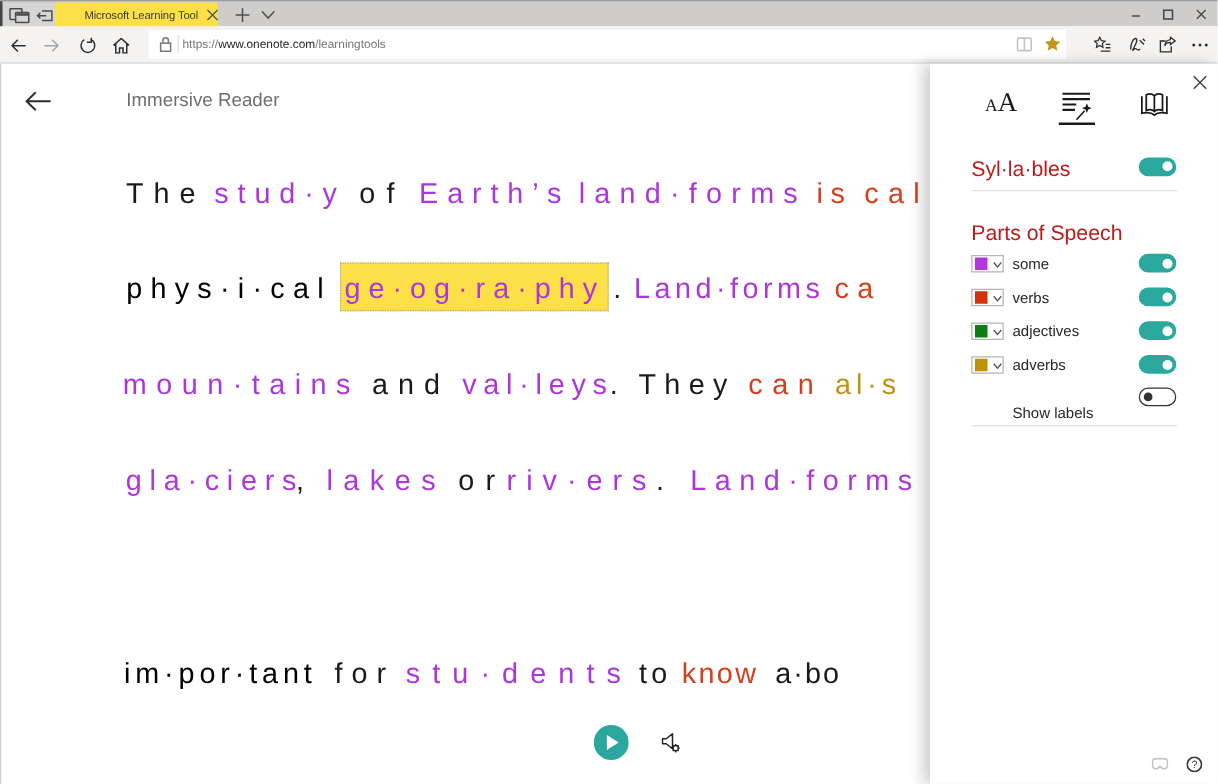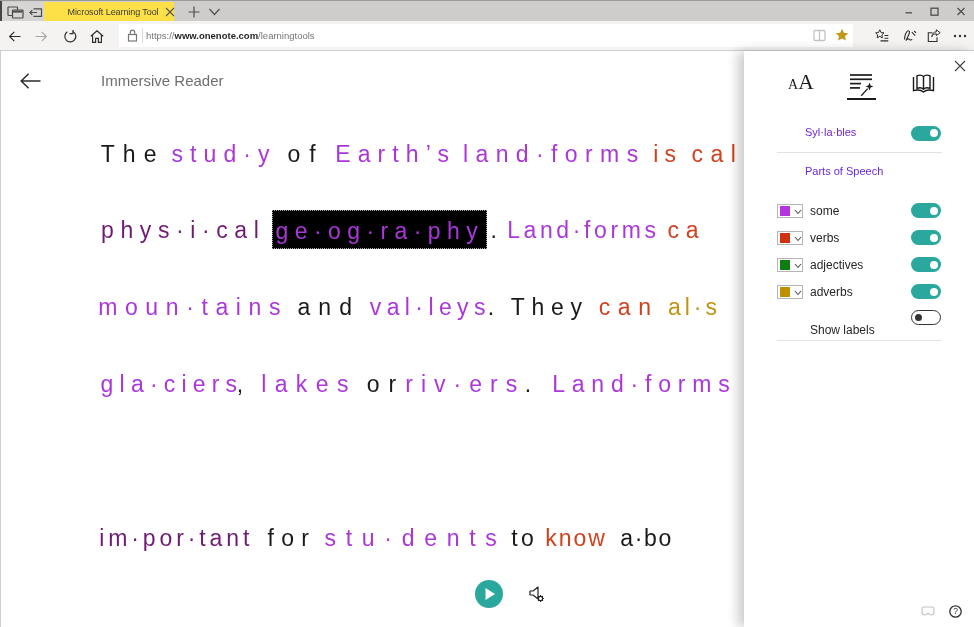--- a/index.html
+++ b/index.html
@@ -7,33 +7,33 @@
   .abs { position:absolute; }
   
   #tabbar { position:absolute; left:0; top:0; width:974px; height:21px; background:#cecdcc; border-top:1px solid #9b9b9b; }
   #strip  { position:absolute; left:2px; top:1px; width:42px; height:20px; background:#d6d5d4; }
   #corner { position:absolute; left:0; top:0; width:2px; height:21px; background:#454545; }
   #tab    { position:absolute; left:44px; top:1px; width:130px; height:20px; background:#fde047; }
   #tabtitle { position:absolute; left:23.5px; top:5px; font-size:9px; color:#3b3b3b; letter-spacing:-0.08px; }
   #toolbar { position:absolute; left:0; top:21px; width:974px; height:30px; background:#f4f3f2; border-bottom:1px solid #cfcfcf; }
   #addr { position:absolute; left:119px; top:3px; width:734px; height:23px; background:#fff; }
   #url { position:absolute; left:27px; top:5.5px; font-size:9.5px; color:#767676; }
-  #url b { color:#262626; font-weight:bold; }
+  #url b { color:#262626; font-weight:normal; }
   
   #content { position:absolute; left:0; top:51px; width:974px; height:576px; background:#fff; border-left:1px solid #cfcfcf;}
   #ir-title { position:absolute; left:100px; top:21px; font-size:15px; color:#6e6e6e; }
   .bigline { position:absolute; left:94px; white-space:nowrap; font-size:23px; color:#1a1a1a; overflow:hidden; height:46px; padding-top:10px; padding-left:6px; }
-  #fb { border:1px dotted #a9a9a9; background:#000000; padding:6.6px 1.5px 5px 3px; }
+  #fb { border:1px dotted #a9a9a9; background:#fde047; padding:6.6px 1.5px 5px 3px; }
   .pu { color:#ab36da; }
   .re { color:#d2401e; }
-  .gr { color:#701a75; }
+  .gr { color:#000000; }
   .go { color:#c19313; }
   
   #panel { position:absolute; left:744px; top:0px; width:230px; height:576px; background:#fff; box-shadow:-6px 0 11px rgba(0,0,0,0.20); }
-  .ptxt { position:absolute; font-size:11px; color:#6d28d9;margin-left:28px; }
+  .ptxt { position:absolute; font-size:17px; color:#b91c1c; }
   .divider { position:absolute; left:33px; width:165px; height:1px; background:#e2e2e2; }
   .toggle { position:absolute; left:167px; width:30px; height:15px; border-radius:8px; background:#2aa89d; }
   .toggle .knob { position:absolute; right:3px; top:3.5px; width:8px; height:8px; border-radius:50%; background:#fff; }
   .toggleoff { position:absolute; left:167px; width:30px; height:15px; border-radius:8px; background:#fff; border:1.6px solid #333; }
   .toggleoff .knob { position:absolute; left:3px; top:2.6px; width:7px; height:7px; border-radius:50%; background:#333; }
   .swatch { position:absolute; left:33px; width:26px; height:14px; border:1px solid #b5b5b5; background:#fff; }
   .swatch .col { position:absolute; left:1.5px; top:1.5px; width:10.5px; height:10px; }
   .rowlabel { position:absolute; left:66px; font-size:12px; color:#262626; }
 </style>
 </head>
@@ -190,21 +190,21 @@
   <svg class="abs" style="left:168px;top:23px" width="23" height="19" viewBox="0 0 23 19">
     <path d="M11.5 2.6 C 10 1.1, 7 1.0, 5 1.8 L5 14.4 C 7 13.6, 10 13.7, 11.5 15.2 C 13 13.7, 16 13.6, 18 14.4 L18 1.8 C 16 1.0, 13 1.1, 11.5 2.6 Z M11.5 2.6 L11.5 15.2" fill="none" stroke="#1a1a1a" stroke-width="1.4"></path>
     <path d="M1.5 3 L1.5 16.6 C 5 15.8, 9.5 16.2, 11.5 18 C 13.5 16.2, 18 15.8, 21.5 16.6 L21.5 3" fill="none" stroke="#1a1a1a" stroke-width="1.4"></path>
   </svg>
 
   <div class="ptxt" style="left:33px;top:75px">Syl·la·bles</div>
   <div class="toggle" style="top:74.5px">
       <div class="knob"></div>
     </div>
   <div class="divider" style="top:100.5px"></div>
-  <div class="ptxt" style="left:33px;top:114px">Parts of Speech</div>
+  <div class="ptxt" style="left:33px;top:126px">Parts of Speech</div>
 
   <div class="swatch" style="top:152.5px">
       <div class="col" style="background:#b434e0"></div>
     <svg class="abs" style="left:16px;top:4px" width="8" height="6" viewBox="0 0 8 6">
         <path d="M1 1 L4 4.5 L7 1" fill="none" stroke="#555" stroke-width="1.1"></path>
       </svg>
   </div>
   <div class="rowlabel" style="top:153px">some</div>
   <div class="toggle" style="top:152px">
       <div class="knob"></div>

